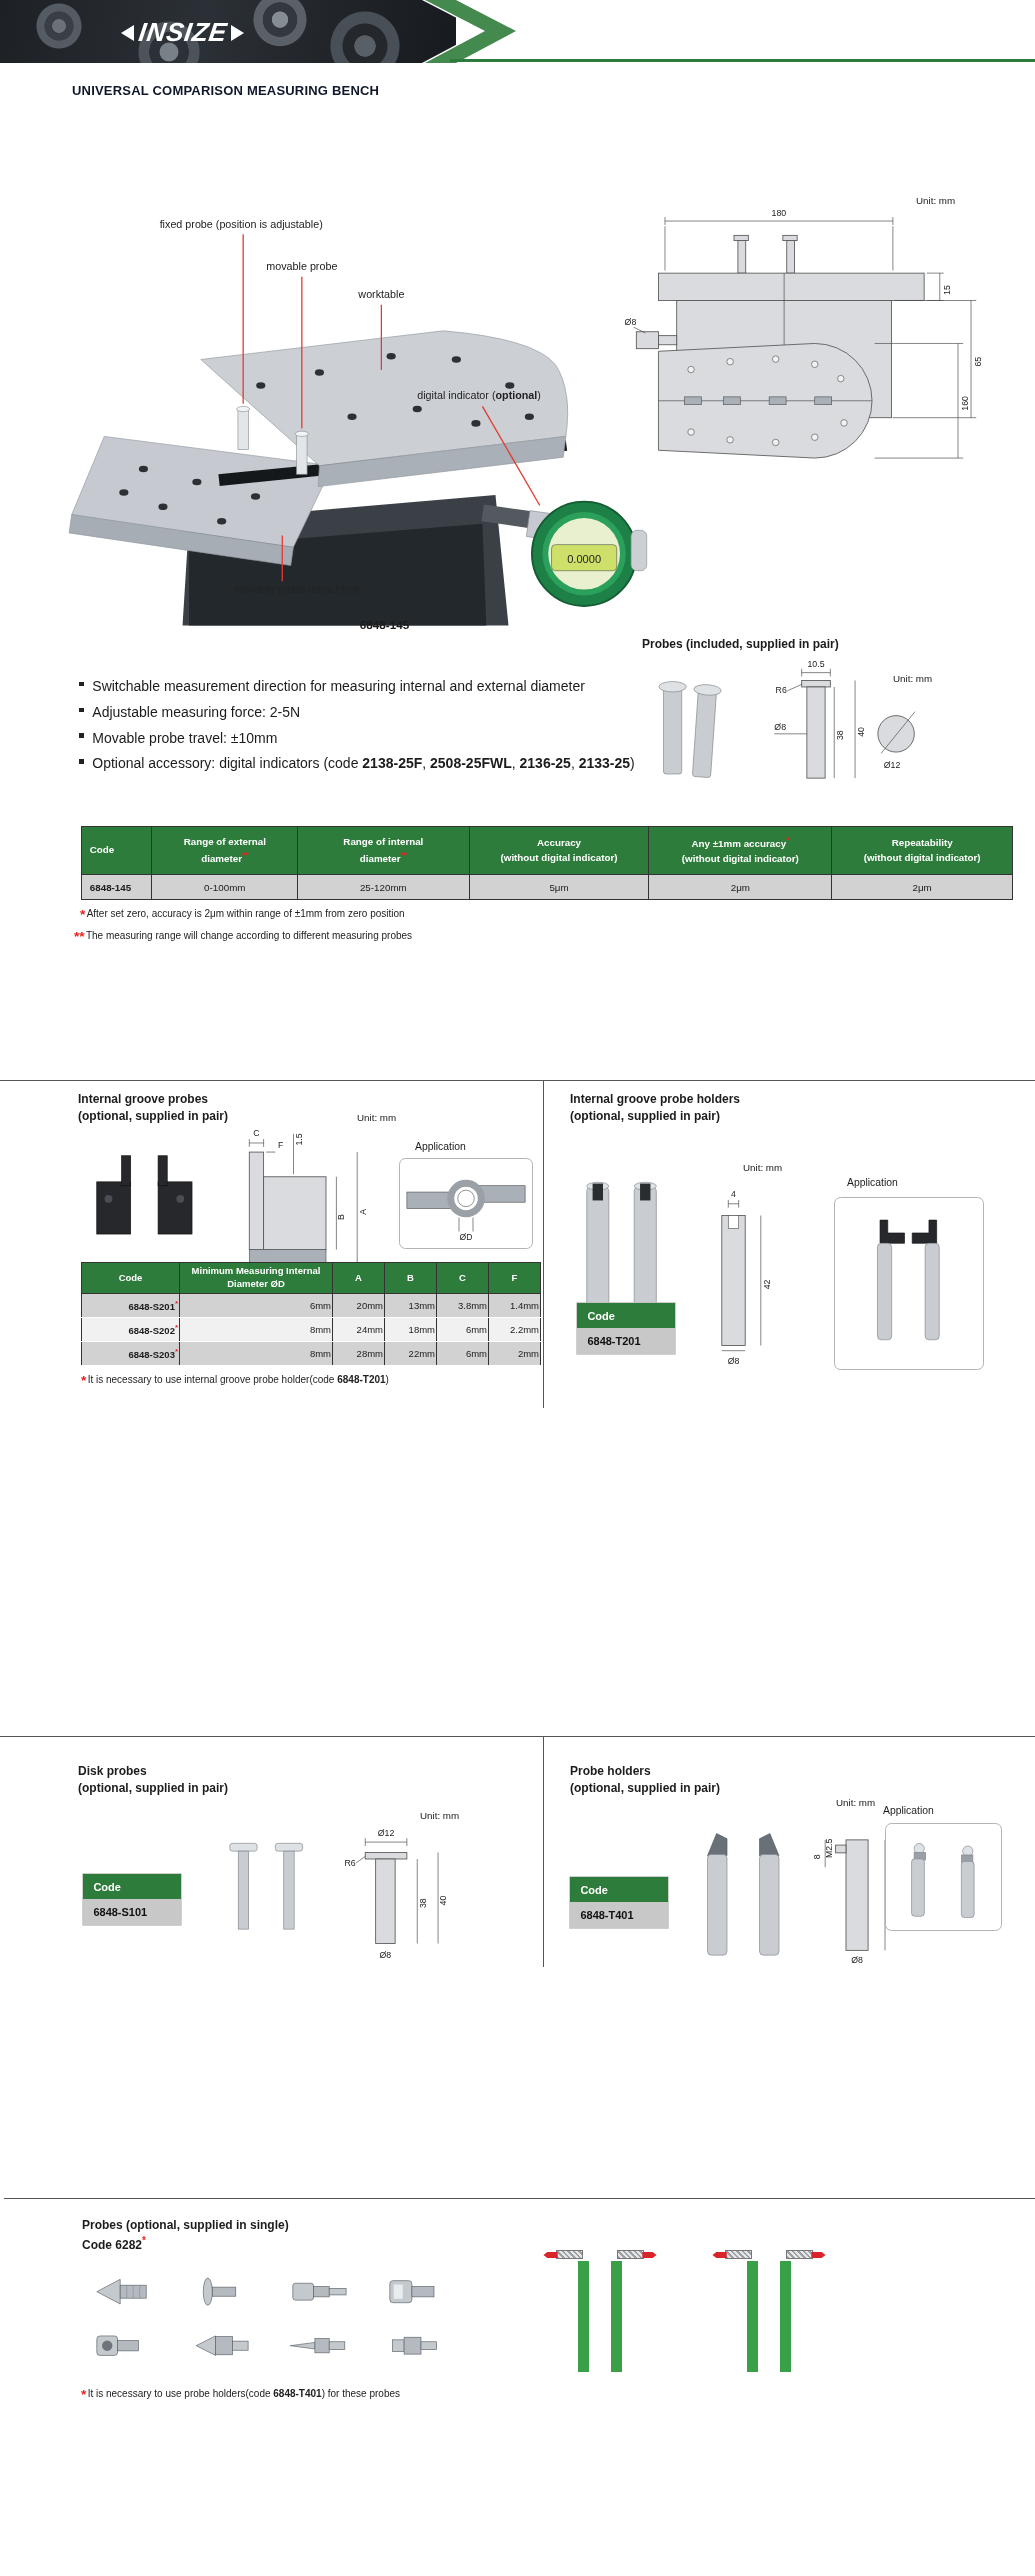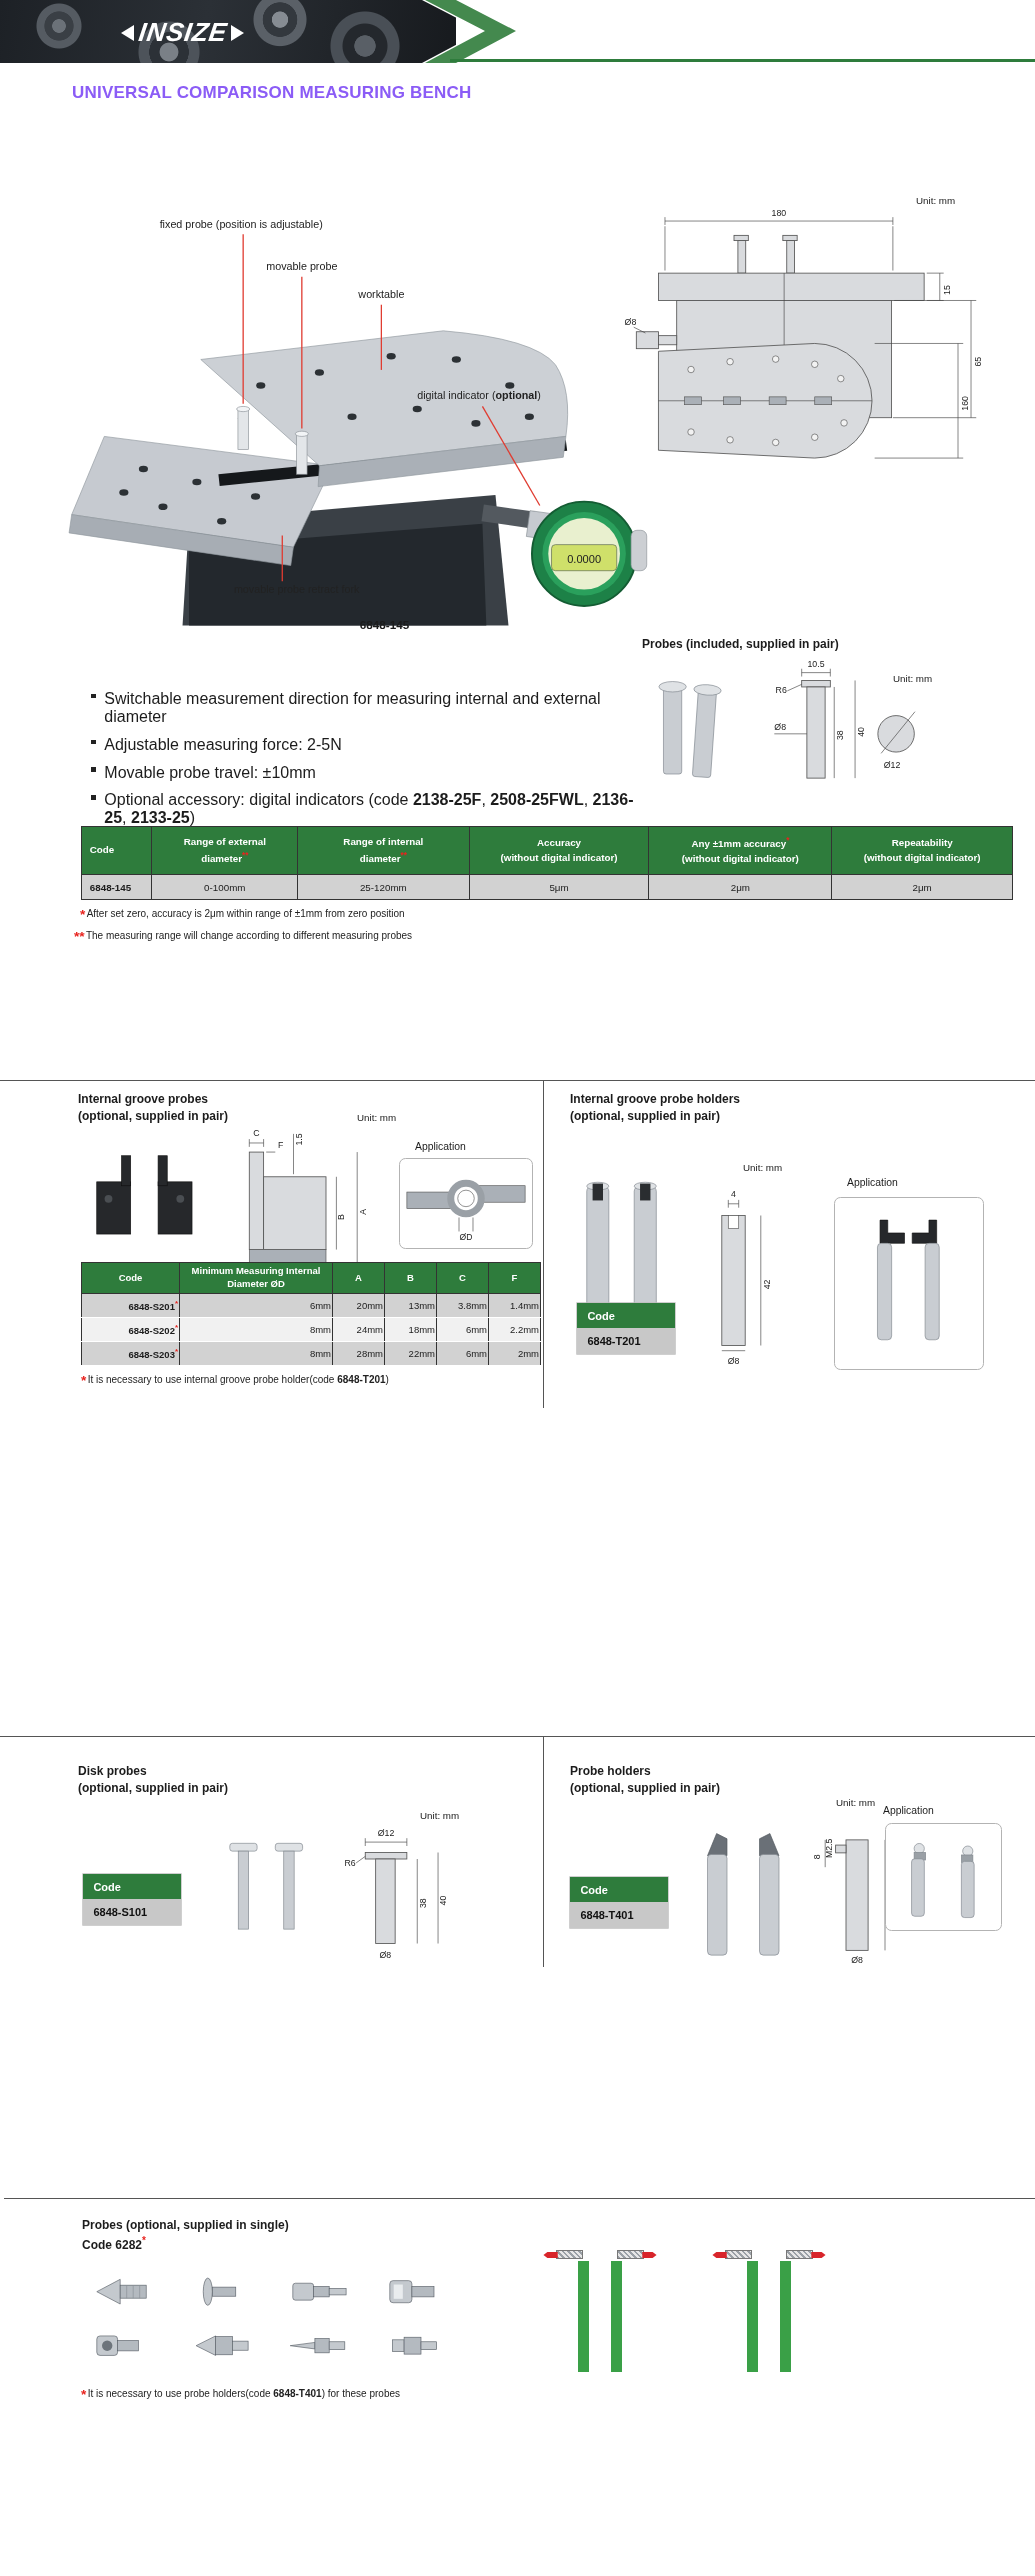--- a/index.html
+++ b/index.html
@@ -25,21 +25,21 @@
   .banner-chevron{position:absolute;left:0;top:0;width:521px;height:63px;background:var(--band);
     clip-path:polygon(425px 0,456px 0,516px 31px,456px 63px,425px 63px,485px 31px)}
   .banner-line{position:absolute;left:450px;right:0;bottom:1.3px;height:2.6px;background:var(--green)}
   .logo{position:absolute;left:121px;top:17px;display:flex;align-items:center;gap:4.6px}
   .logo-text{color:#fff;font-style:italic;font-weight:bold;font-size:26px;letter-spacing:0.7px;transform:skew(-8deg)}
   .tri{width:0;height:0;display:inline-block}
   .tri.tl{border-top:8.5px solid transparent;border-bottom:8.5px solid transparent;border-right:13px solid #fff}
   .tri.tr{border-top:8.5px solid transparent;border-bottom:8.5px solid transparent;border-left:13px solid #fff}
 
   
-  .title{height:41px;padding:19.6px 0 0 72px;font-size:17px;font-weight:bold;color:#8b5cf6;letter-spacing:0.2px}
+  .title{height:41px;padding:19.6px 0 0 72px;font-size:13px;font-weight:bold;color:#0f172a;letter-spacing:0.2px}
 
   
   .h2{font-size:12px;font-weight:bold;line-height:1.42}
   .unit{font-size:9.8px;color:#222}
   .applabel{font-size:10.4px;text-align:left}
   .fnote{font-size:10px;color:#222}
   .star{color:var(--red);font-weight:bold}
   .bigstar{color:var(--red);font-weight:bold;font-size:13.7px;vertical-align:-2px;margin-right:1.3px}
   .b{font-weight:bold}
   svg text{font-family:"Liberation Sans",sans-serif;font-size:13.5px;fill:#222}
@@ -74,21 +74,21 @@
   .gbar{width:11px;background:#3aa047;position:relative;height:111px}
   .gprobe{position:absolute;top:3.3px;height:9px;width:27px;border:0.7px solid #777;
           background:repeating-linear-gradient(45deg,#9aa0a6 0 2px,#e6e6e6 2px 3.9px)}
   .gprobe.hang{top:-11px}
   .gprobe.pl{right:5.9px}
   .gprobe.pr{left:5.9px}
   .gprobe i{position:absolute;top:0.7px;width:14.3px;height:6.5px;background:#d8252b;display:block}
   .gprobe.pl i{left:-13.7px;clip-path:polygon(0 50%,30% 0,100% 0,100% 100%,30% 100%)}
   .gprobe.pr i{right:-13.7px;clip-path:polygon(0 0,70% 0,100% 50%,70% 100%,0 100%)}
 
-  ul.feat{list-style:none;margin:12px;padding:0;font-size:16px}
+  ul.feat{list-style:none;margin:0;padding:0;font-size:14px}
   ul.feat li{margin-bottom:9.8px;position:relative;padding-left:14.3px}
   ul.feat li::before{content:"";position:absolute;left:1.3px;top:3.9px;width:4.6px;height:4.6px;background:#222}
 </style>
 </head>
 <body>
 
 <div class="page">
 
   <header class="banner">
     <div class="banner-photo">

